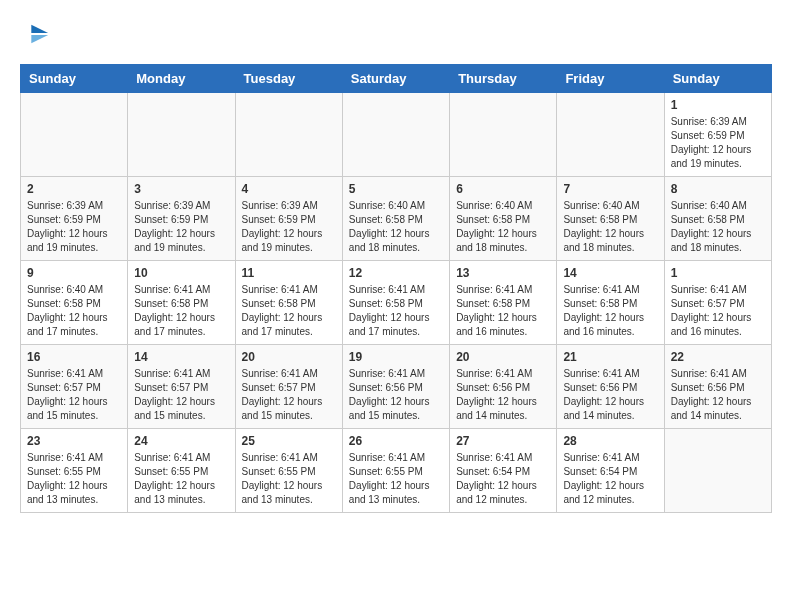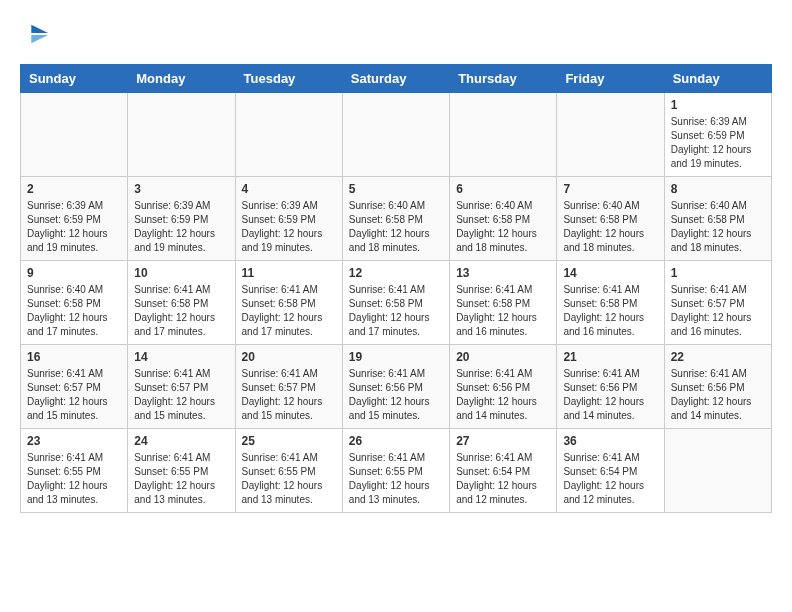--- a/index.html
+++ b/index.html
@@ -313,21 +313,21 @@
 and 13 minutes.</div>
         </td>
         <td>
           <span class="day-num">27</span>
           <div class="day-info" style="white-space: pre-line;">Sunrise: 6:41 AM
 Sunset: 6:54 PM
 Daylight: 12 hours
 and 12 minutes.</div>
         </td>
         <td>
-          <span class="day-num">36</span>
+          <span class="day-num">28</span>
           <div class="day-info" style="white-space: pre-line;">Sunrise: 6:41 AM
 Sunset: 6:54 PM
 Daylight: 12 hours
 and 12 minutes.</div>
         </td>
         <td class="empty"></td>
       </tr>
     </tbody>
 </table>
 

